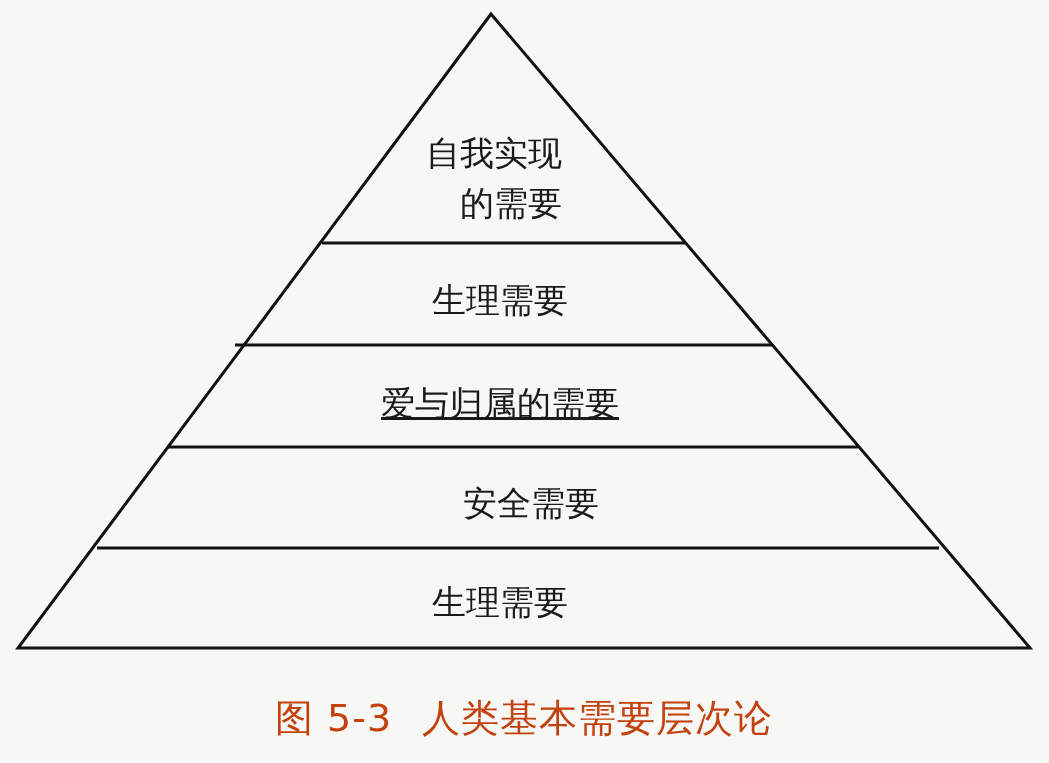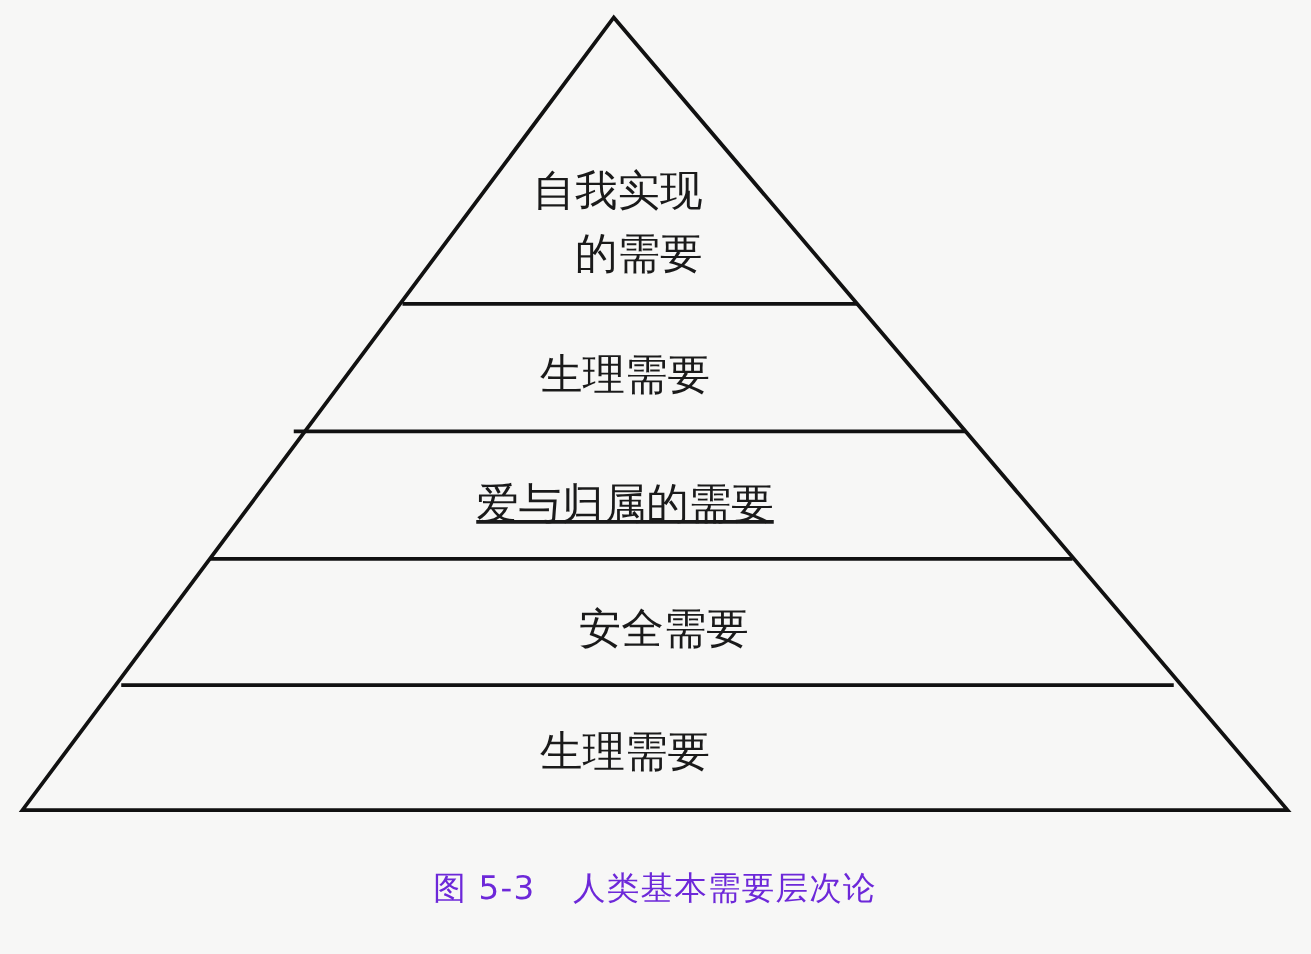--- a/index.html
+++ b/index.html
@@ -1,20 +1,20 @@
 <!DOCTYPE html>
 <html><head>
   <meta charset="utf-8">
   <style>
     html, body { margin: 0; padding: 0; }
     body { width: 1049px; height: 763px; background: #f7f7f6; position: relative; overflow: hidden;
            font-family: "DejaVu Sans", sans-serif; }
     svg.pyr { position: absolute; left: 0; top: 0; }
     .label { position: absolute; color: #1a1a1a; font-size: 34px; text-align: right; line-height: 50px; white-space: nowrap; transform: translateX(-50%); }
-    .caption { position: absolute; left: 524px; top: 693px; transform: translateX(-50%); color: #6d28d9; font-size: 26px; white-space: nowrap; letter-spacing: 1px; }
+    .caption { position: absolute; left: 524px; top: 693px; transform: translateX(-50%); color: #c2410c; font-size: 38px; white-space: nowrap; letter-spacing: 1px; }
     .caption .sp { display: inline-block; width: 30px; }
   </style>
 </head>
 <body>
 
 <svg class="pyr" width="1049" height="763" viewBox="0 0 1049 763">
   <polygon points="491,14 1030,648 18,648" fill="none" stroke="#111" stroke-width="3"></polygon>
   <line x1="322" y1="243" x2="686" y2="243" stroke="#111" stroke-width="3"></line>
   <line x1="235" y1="345" x2="772" y2="345" stroke="#111" stroke-width="3"></line>
   <line x1="168" y1="447" x2="858" y2="447" stroke="#111" stroke-width="3"></line>

